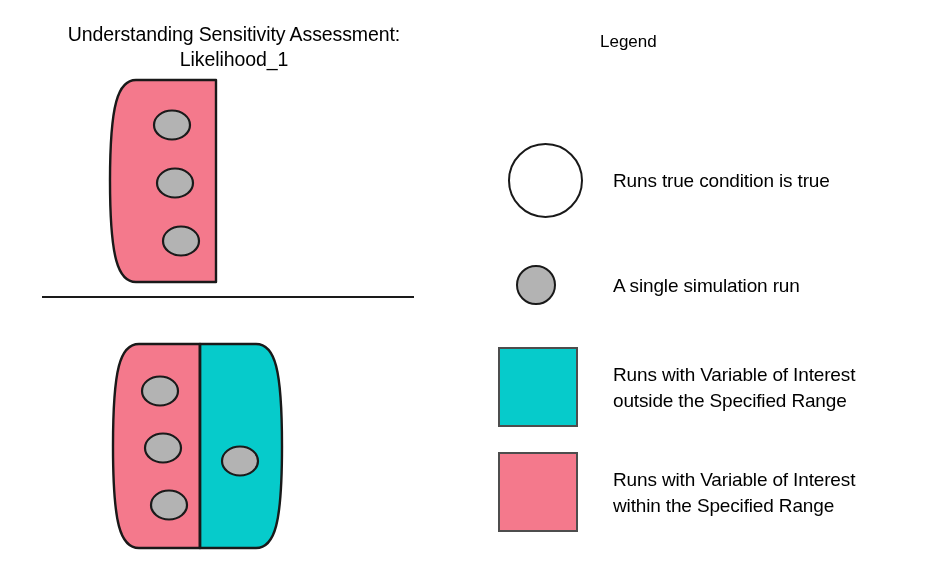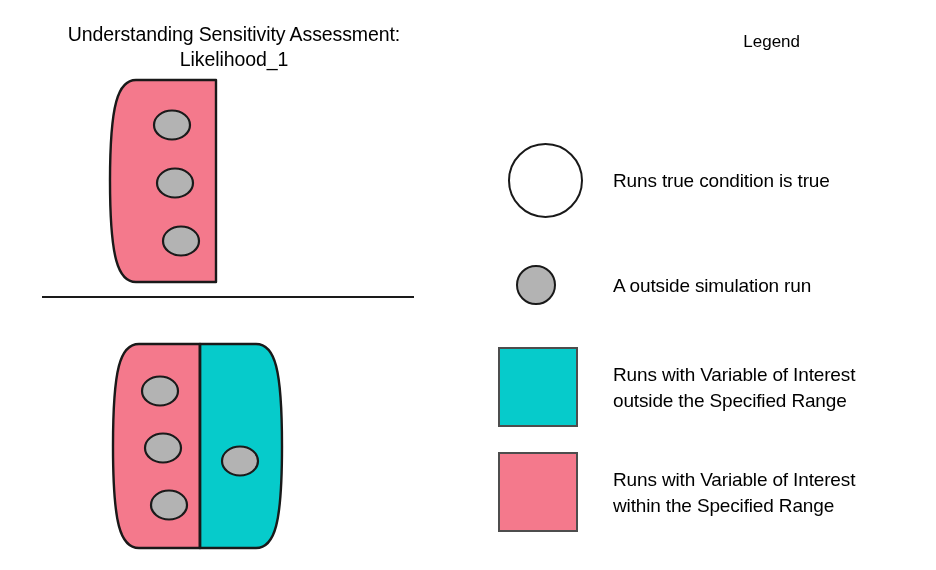--- a/index.html
+++ b/index.html
@@ -36,21 +36,21 @@
     line-height: 25px;
     letter-spacing: -0.1px;
     white-space: pre-line;
   }
 
   .legend-title {
     position: absolute;
     left: 600px;
     top: 31px;
     width: 200px;
-    text-align: right;
+    text-align: left;
     font-size: 17px;
     line-height: 22px;
   }
 
   
   .divider {
     position: absolute;
     left: 42px;
     top: 296px;
     width: 372px;
@@ -156,21 +156,21 @@
   </svg>
 
   <div class="divider"></div>
 
   <div class="legend-title">Legend</div>
 
   <div class="legend-item swatch-circle-outline" style="left:508px; top:143px;"></div>
   <div class="legend-label" style="top:168px;">Runs true condition is true</div>
 
   <div class="legend-item swatch-circle-gray" style="left:516px; top:265px;"></div>
-  <div class="legend-label" style="top:273px;">A outside simulation run</div>
+  <div class="legend-label" style="top:273px;">A single simulation run</div>
 
   <div class="legend-item swatch-square" style="left:498px; top:347px; background:#06cbcb;"></div>
   <div class="legend-label" style="top:362px;">Runs with Variable of Interest
 outside the Specified Range</div>
 
   <div class="legend-item swatch-square" style="left:498px; top:452px; background:#f4798c;"></div>
   <div class="legend-label" style="top:467px;">Runs with Variable of Interest
 within the Specified Range</div>
 
 </div>

